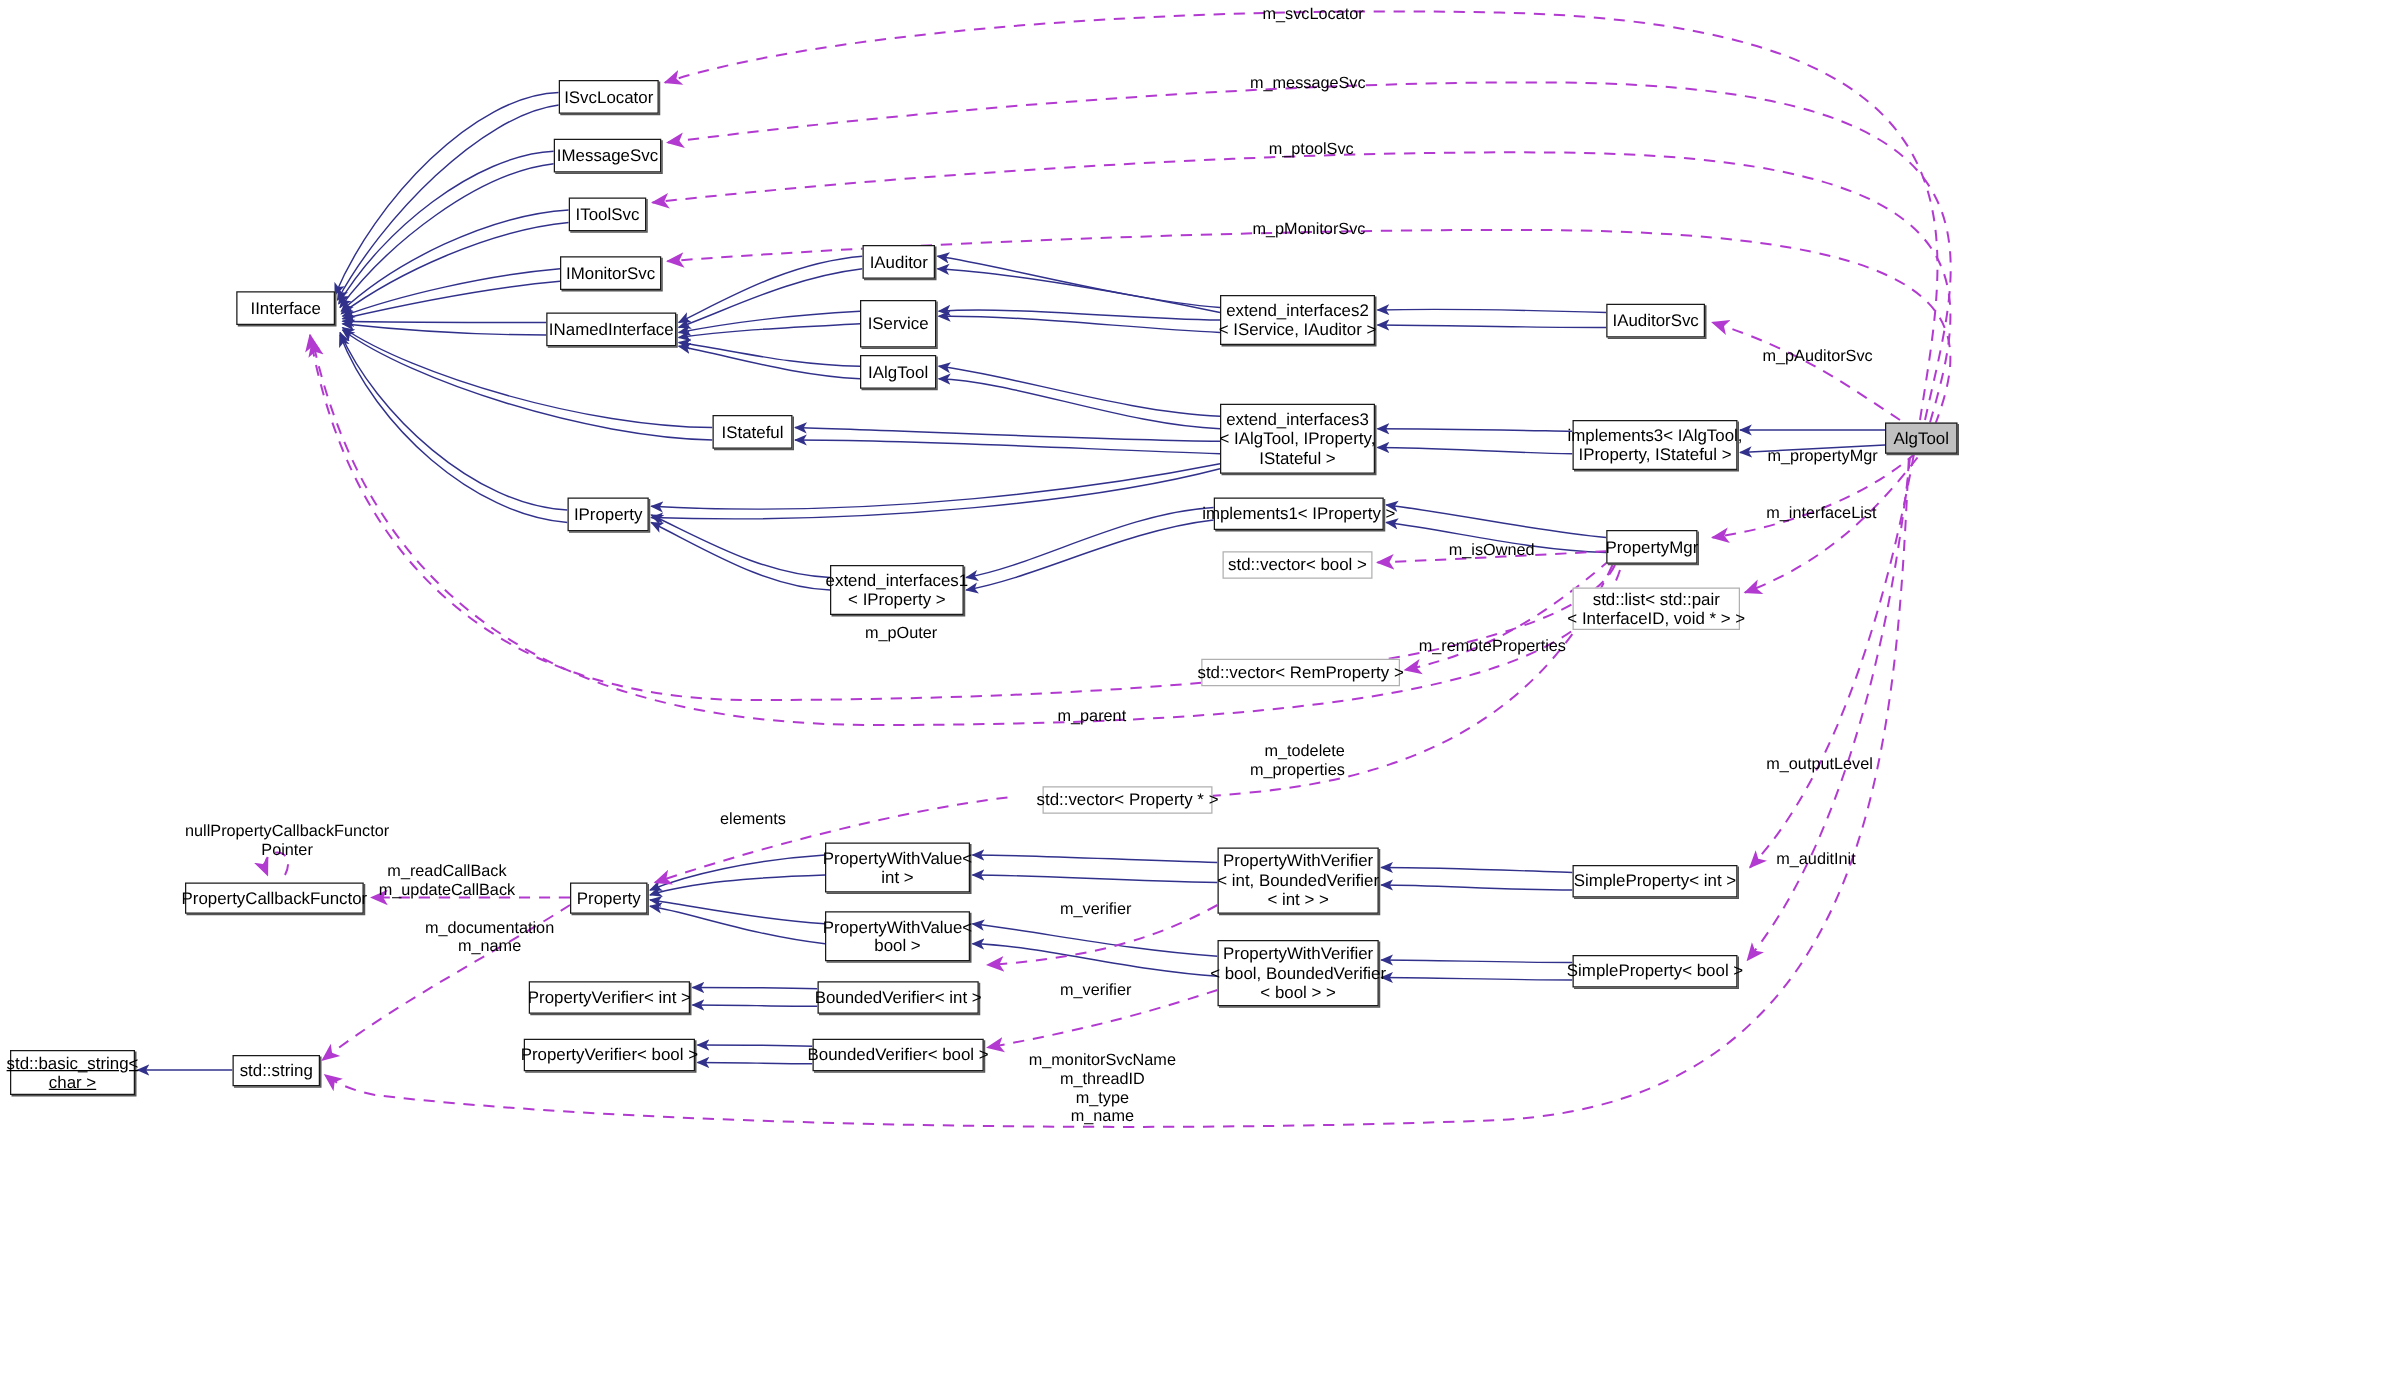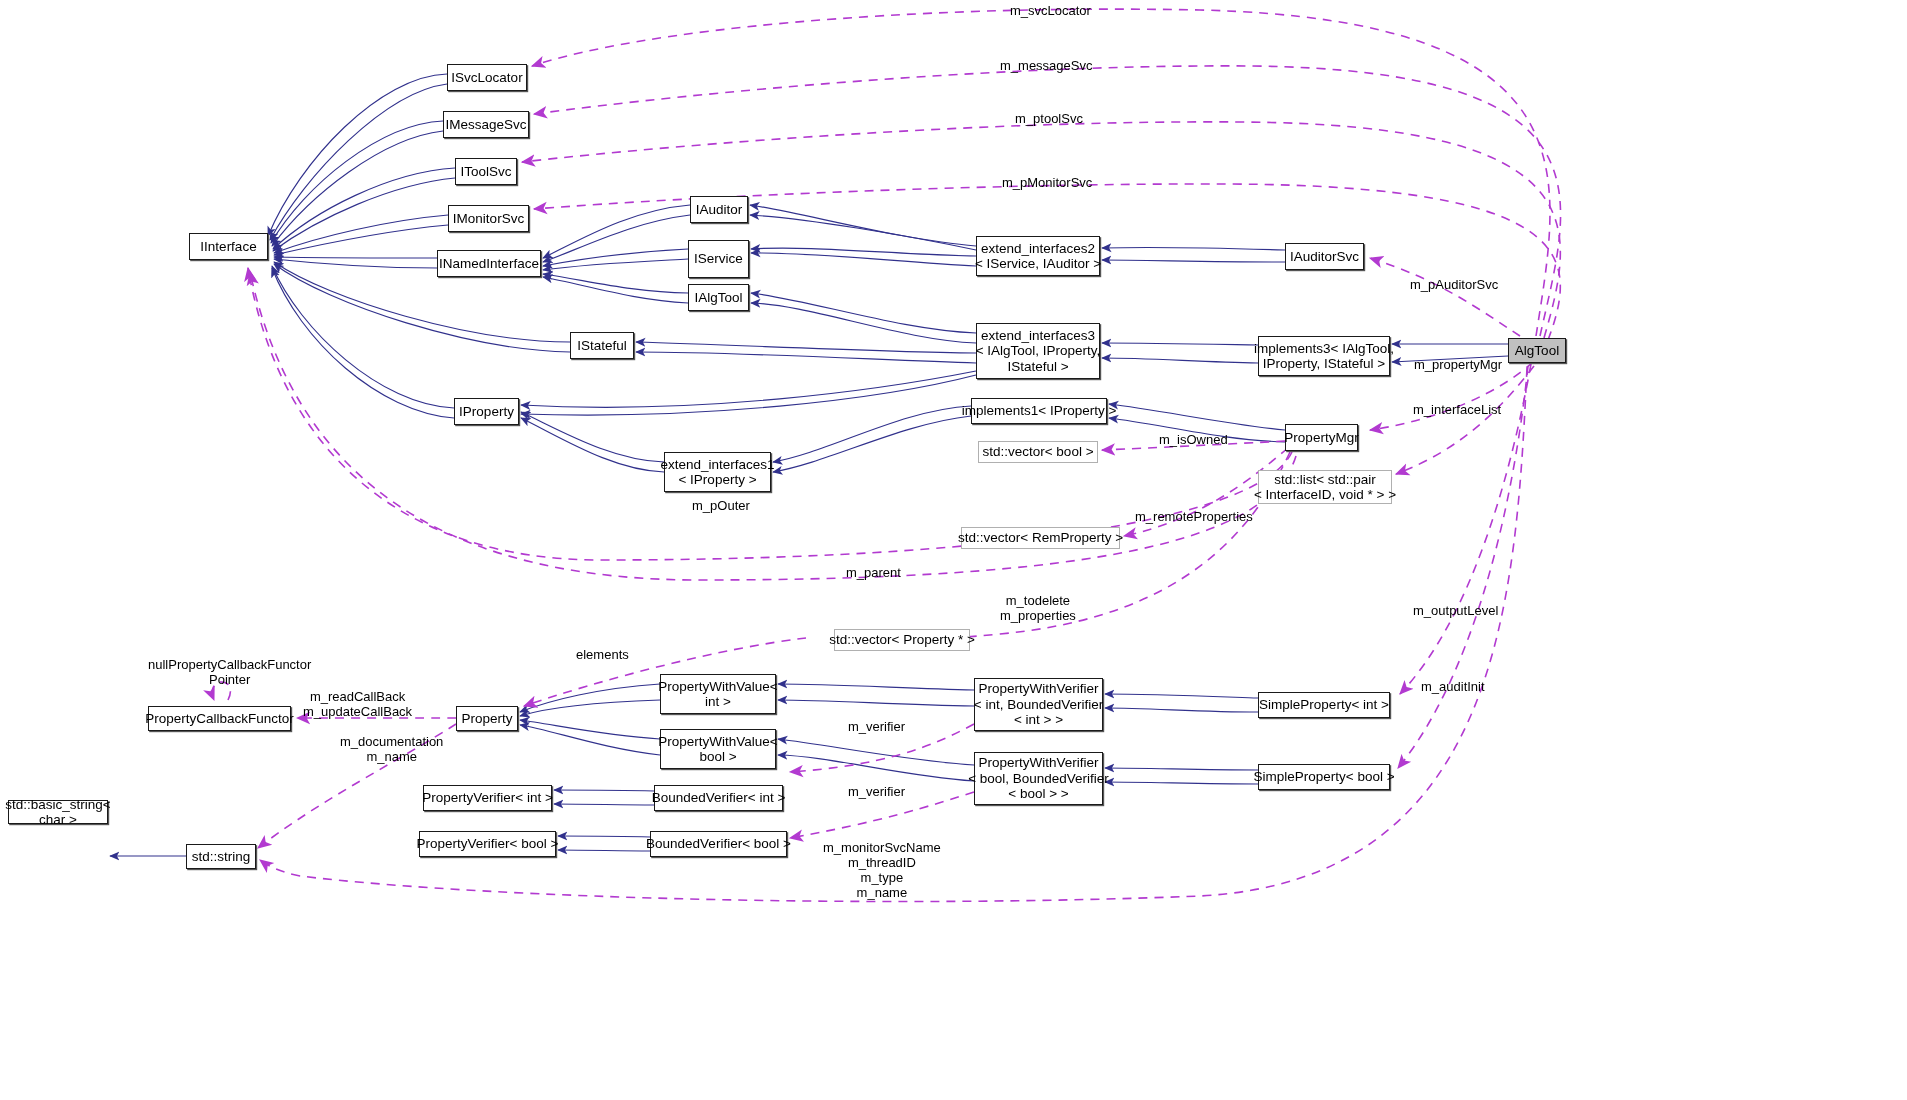--- a/index.html
+++ b/index.html
@@ -237,38 +237,38 @@
 &lt; int &gt; &gt;</div>
       <div class="node" style="left: 974px; top: 752px; width: 129px; height: 53px;">PropertyWithVerifier
 &lt; bool, BoundedVerifier
 &lt; bool &gt; &gt;</div>
       <div class="node" style="left: 1258px; top: 692px; width: 132px; height: 26px;">SimpleProperty&lt; int &gt;</div>
       <div class="node" style="left: 1258px; top: 764px; width: 132px; height: 26px;">SimpleProperty&lt; bool &gt;</div>
       <div class="node" style="left: 423px; top: 785px; width: 129px; height: 26px;">PropertyVerifier&lt; int &gt;</div>
       <div class="node" style="left: 419px; top: 831px; width: 137px; height: 26px;">PropertyVerifier&lt; bool &gt;</div>
       <div class="node" style="left: 654px; top: 785px; width: 129px; height: 26px;">BoundedVerifier&lt; int &gt;</div>
       <div class="node" style="left: 650px; top: 831px; width: 137px; height: 26px;">BoundedVerifier&lt; bool &gt;</div>
-      <div class="node" style="left: 8px; top: 800px; width: 100px; height: 24px;">std::basic_string&lt;
+      <div class="node" style="left: 8px; top: 840px; width: 100px; height: 36px; text-decoration: underline;">std::basic_string&lt;
 char &gt;</div>
       <div class="node" style="left: 186px; top: 844px; width: 70px; height: 25px;">std::string</div>
     </div>
 
   <div id="labels-host">
       <div class="edge-label" style="left: 1010px; top: 3px;">m_svcLocator</div>
       <div class="edge-label" style="left: 1000px; top: 58px;">m_messageSvc</div>
       <div class="edge-label" style="left: 1015px; top: 111px;">m_ptoolSvc</div>
       <div class="edge-label" style="left: 1002px; top: 175px;">m_pMonitorSvc</div>
       <div class="edge-label" style="left: 1410px; top: 277px;">m_pAuditorSvc</div>
       <div class="edge-label" style="left: 1414px; top: 357px;">m_propertyMgr</div>
       <div class="edge-label" style="left: 1413px; top: 402px;">m_interfaceList</div>
       <div class="edge-label" style="left: 1159px; top: 432px;">m_isOwned</div>
       <div class="edge-label" style="left: 1135px; top: 509px;">m_remoteProperties</div>
       <div class="edge-label" style="left: 692px; top: 498px;">m_pOuter</div>
       <div class="edge-label" style="left: 846px; top: 565px;">m_parent</div>
-      <div class="edge-label" style="left: 1000px; top: 593px;">m_todelete
+      <div class="edge-label" style="left: 1000px; top: 593px; text-align: right;">m_todelete
 m_properties</div>
       <div class="edge-label" style="left: 1413px; top: 603px;">m_outputLevel</div>
       <div class="edge-label" style="left: 1421px; top: 679px;">m_auditInit</div>
       <div class="edge-label" style="left: 576px; top: 647px;">elements</div>
       <div class="edge-label" style="left: 148px; top: 657px;">nullPropertyCallbackFunctor
 Pointer</div>
       <div class="edge-label" style="left: 303px; top: 689px;">m_readCallBack
 m_updateCallBack</div>
       <div class="edge-label" style="left: 308px; top: 734px; margin-left: 32px;">m_documentation
 m_name</div>

